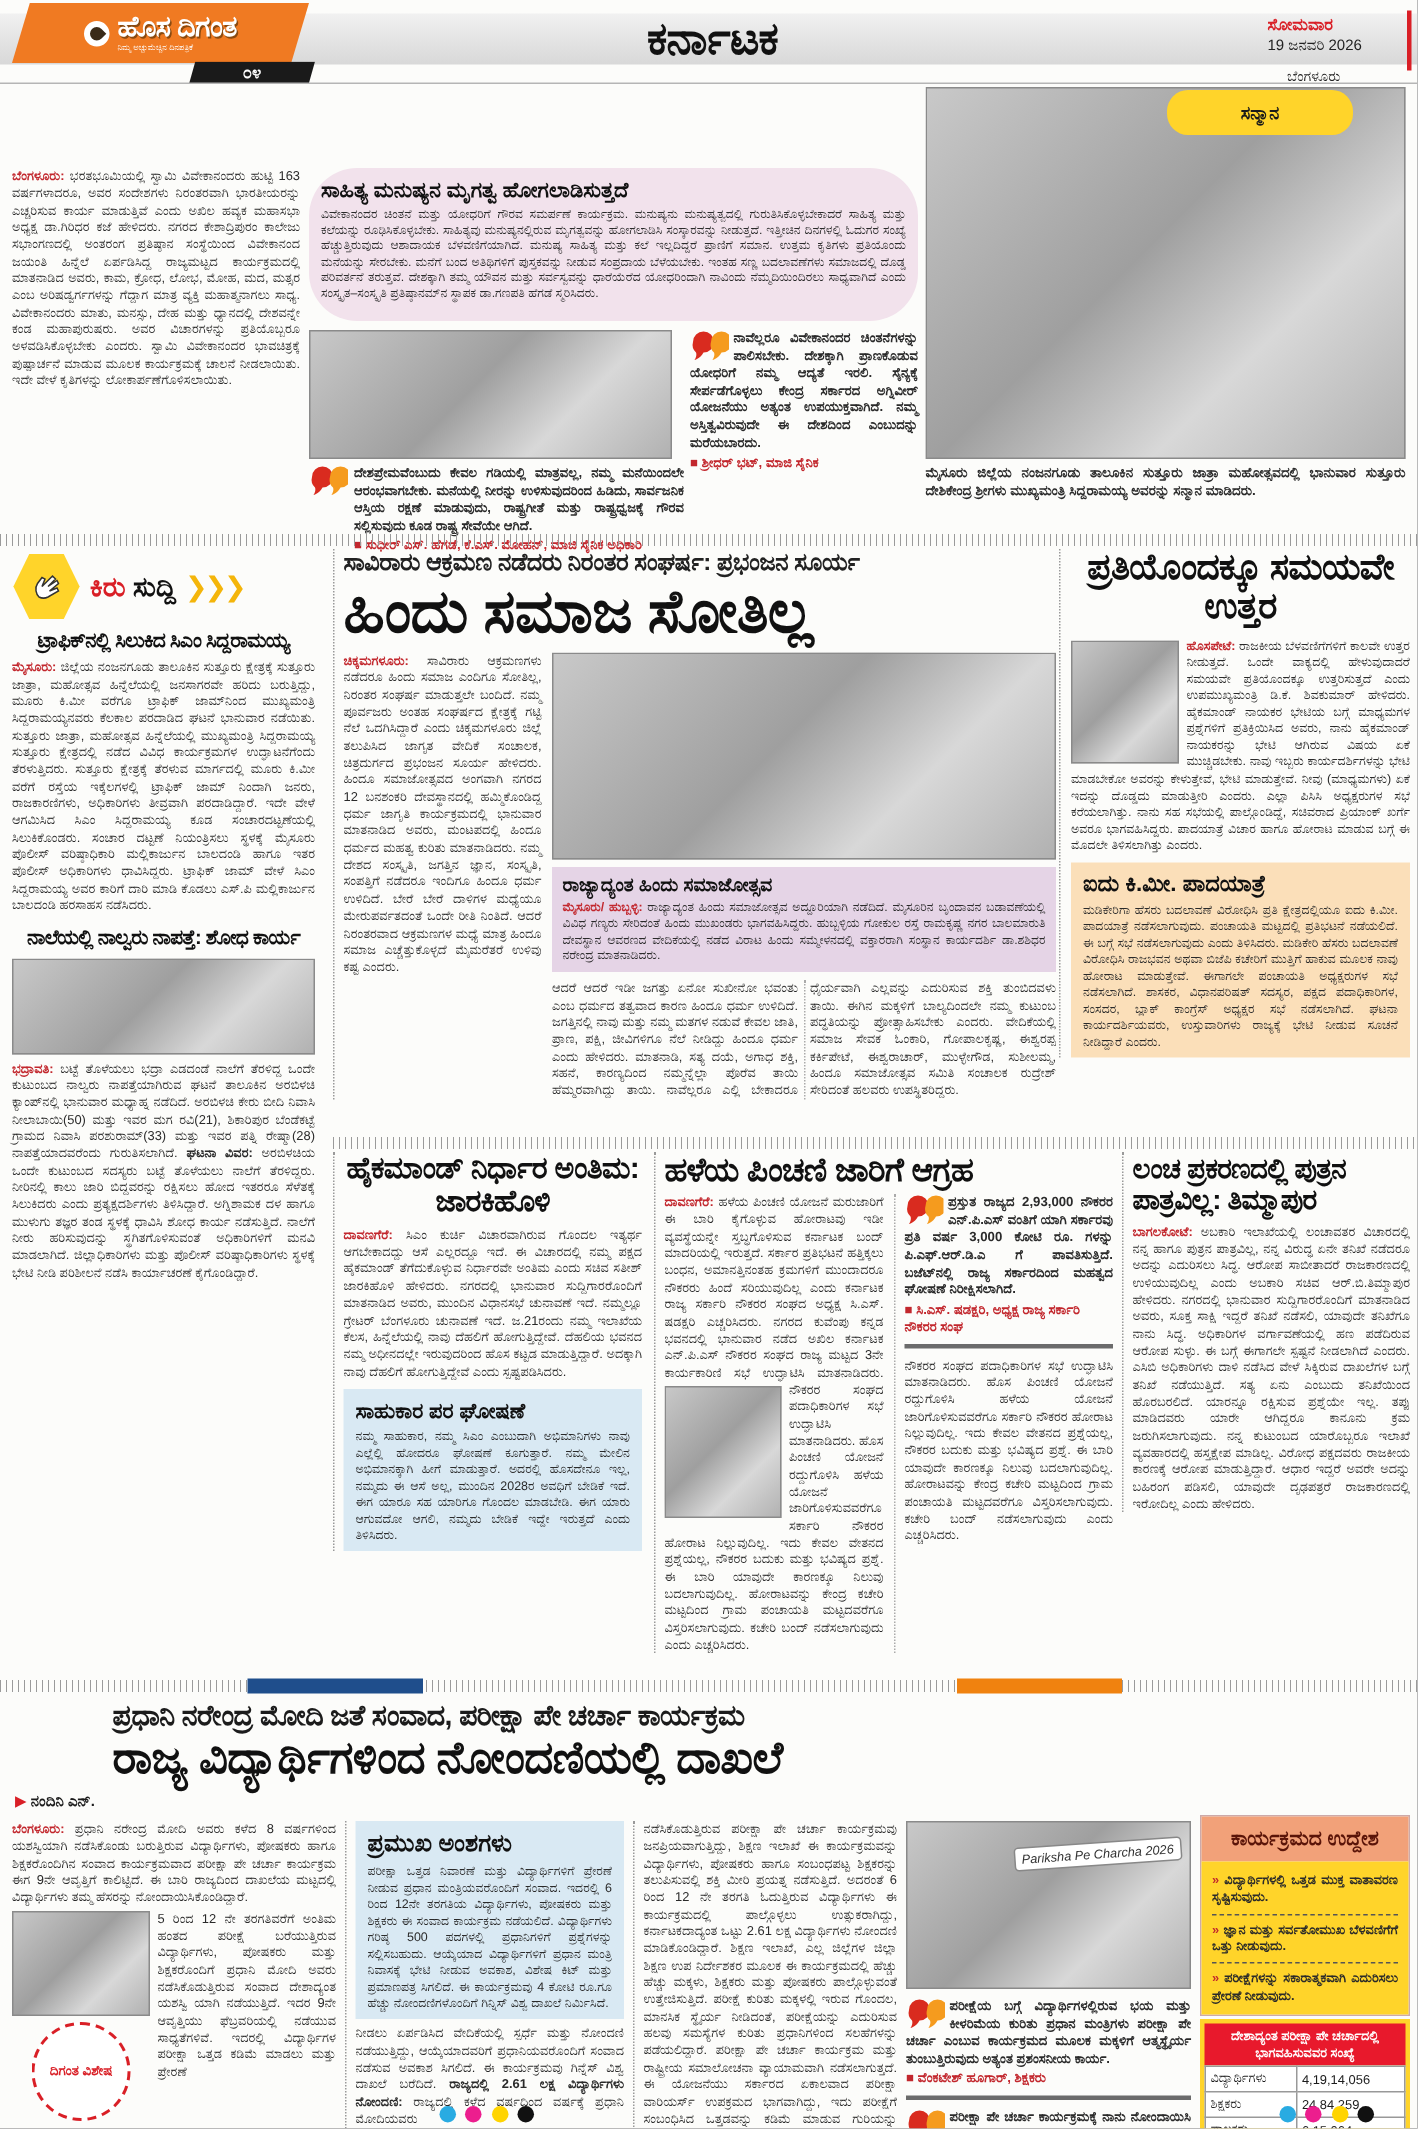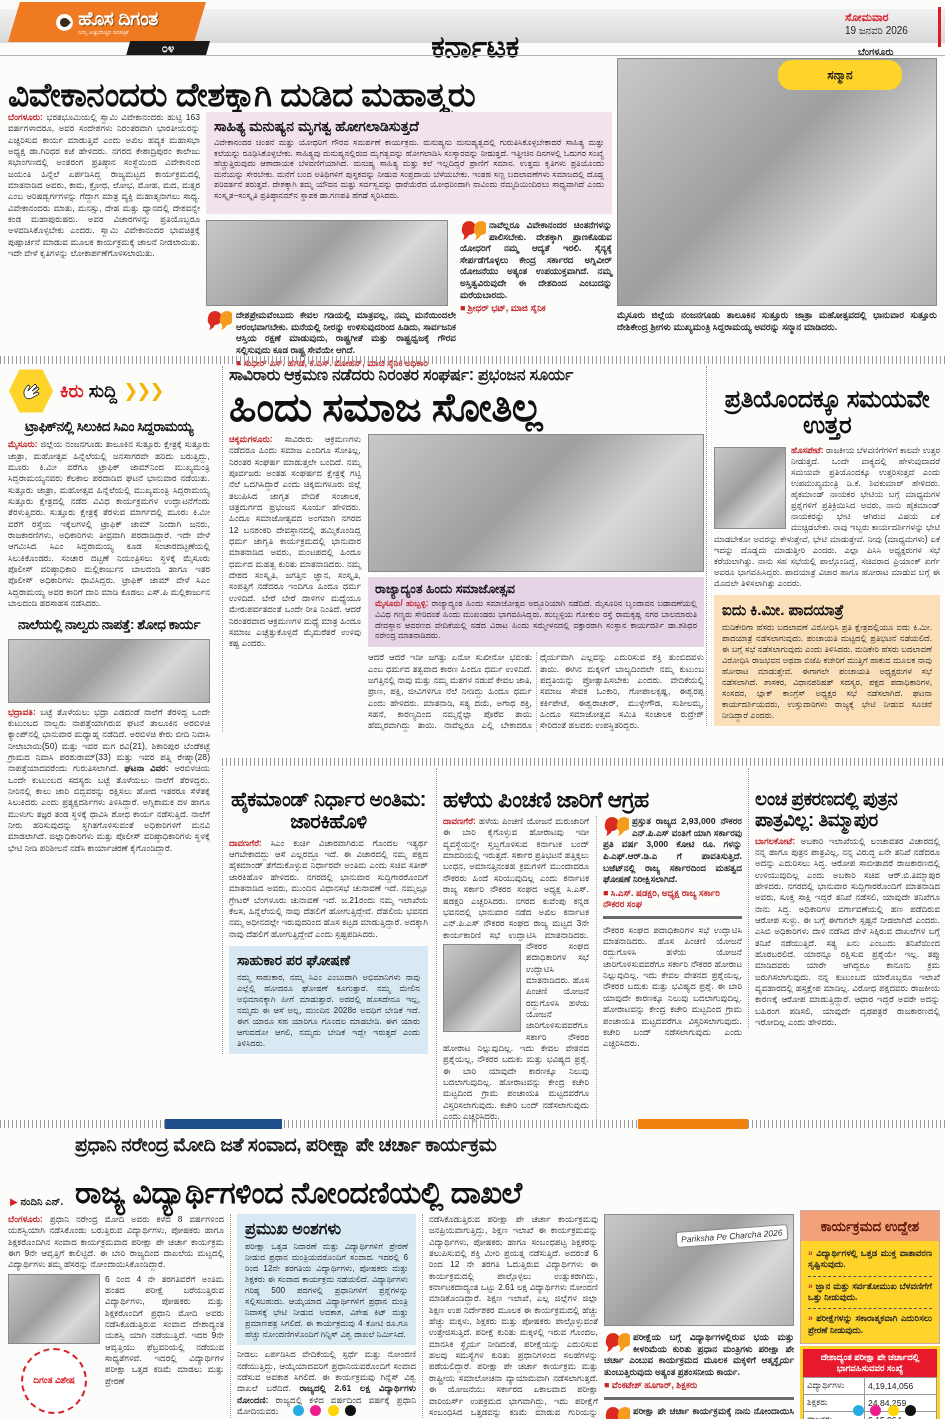--- a/index.html
+++ b/index.html
@@ -4,21 +4,21 @@
 <style>
   html,body{margin:0;padding:0;background:#888;}
   .page{position:relative;width:945px;height:1419px;margin:0 auto;background:#fcfcfa;
         font-family:"Liberation Sans","DejaVu Sans",sans-serif;color:#1c1c1c;overflow:hidden;}
   .abs{position:absolute;}
   .jtxt{font-size:8.6px;line-height:1.32;text-align:justify;color:#2a2a2a;}
   .dl{color:#c2272d;font-weight:bold;}
   .photo{background:linear-gradient(135deg,#c9c9c9 0%,#9f9f9f 45%,#d8d8d8 70%,#b0b0b0 100%);
          box-shadow:inset 0 0 0 1px #8a8a8a;}
   .tickrow{height:8px;background:repeating-linear-gradient(90deg,#9a9a9a 0 1px,transparent 1px 4px);}
-  .hKn{font-weight:800;letter-spacing:-.5px;color:#111;margin-top:20px;}
+  .hKn{font-weight:800;letter-spacing:-.5px;color:#111;}
   .qicon{width:26px;height:20px;flex:0 0 26px;}
   .attr{color:#c2272d;font-weight:bold;font-size:8.8px;}
   .boxtitle{font-weight:800;color:#111;}
   .dot{width:11px;height:11px;border-radius:50%;display:inline-block;margin:0 1px;}
 </style>
 </head>
 <body>
 
 <div class="page">
 
@@ -37,32 +37,31 @@
     <div class="abs" style="left:126px;top:41px;width:84px;height:15px;background:#1a1a1a;clip-path:polygon(5% 0,100% 0,95% 100%,0 100%);
                 color:#fff;font-weight:bold;font-size:11px;display:flex;align-items:center;justify-content:center;">
       <span>೦೪</span>
     </div>
     <div class="abs hKn" style="left:320px;top:10px;width:310px;text-align:center;font-size:30px;">ಕರ್ನಾಟಕ</div>
     <div class="abs" style="left:845px;top:11px;width:90px;line-height:1.25;">
       <div style="color:#d91f26;font-weight:bold;font-size:11px;">ಸೋಮವಾರ</div>
       <div style="font-size:10px;color:#222;">19 ಜನವರಿ 2026</div>
     </div>
     <div class="abs" style="left:938px;top:7px;width:3px;height:40px;background:#d91f26;"></div>
-    <div class="abs" style="left:858px;top:46px;font-size:9.5px;font-weight:bold;color:#222;">ಬೆಂಗಳೂರು</div>
+    <div class="abs" style="left:858px;top:46px;font-size:9.5px;font-weight:normal;color:#222;">ಬೆಂಗಳೂರು</div>
     <div class="abs" style="left:0;top:55px;width:945px;height:1px;background:#b5b5b5;"></div>
   </div>
 
-  <div class="abs hKn" style="left:8px;top:58px;width:604px;font-size:33px;line-height:1.05;">ವಿವೇಕಾನಂದರು ದೇಶಕ್ಕಾಗಿ ದುಡಿದ ಮಹಾತ್ಮರು</div>
 
   <div class="abs jtxt" style="left:8px;top:112px;width:192px;height:240px;">
     <span class="dl">ಬೆಂಗಳೂರು:</span>
     <span>ಭರತಭೂಮಿಯಲ್ಲಿ ಸ್ವಾಮಿ ವಿವೇಕಾನಂದರು ಹುಟ್ಟಿ 163 ವರ್ಷಗಳಾದರೂ, ಅವರ ಸಂದೇಶಗಳು ನಿರಂತರವಾಗಿ ಭಾರತೀಯರನ್ನು ಎಚ್ಚರಿಸುವ ಕಾರ್ಯ ಮಾಡುತ್ತಿವೆ ಎಂದು ಅಖಿಲ ಹವ್ಯಕ ಮಹಾಸಭಾ ಅಧ್ಯಕ್ಷ ಡಾ.ಗಿರಿಧರ ಕಜೆ ಹೇಳಿದರು. ನಗರದ ಕೇಶಾದ್ರಿಪುರಂ ಕಾಲೇಜು ಸಭಾಂಗಣದಲ್ಲಿ ಅಂತರಂಗ ಪ್ರತಿಷ್ಠಾನ ಸಂಸ್ಥೆಯಿಂದ ವಿವೇಕಾನಂದ ಜಯಂತಿ ಹಿನ್ನೆಲೆ ಏರ್ಪಡಿಸಿದ್ದ ರಾಜ್ಯಮಟ್ಟದ ಕಾರ್ಯಕ್ರಮದಲ್ಲಿ ಮಾತನಾಡಿದ ಅವರು, ಕಾಮ, ಕ್ರೋಧ, ಲೋಭ, ಮೋಹ, ಮದ, ಮತ್ಸರ ಎಂಬ ಅರಿಷಡ್ವರ್ಗಗಳನ್ನು ಗೆದ್ದಾಗ ಮಾತ್ರ ವ್ಯಕ್ತಿ ಮಹಾತ್ಮನಾಗಲು ಸಾಧ್ಯ. ವಿವೇಕಾನಂದರು ಮಾತು, ಮನಸ್ಸು, ದೇಹ ಮತ್ತು ಧ್ಯಾನದಲ್ಲಿ ದೇಶವನ್ನೇ ಕಂಡ ಮಹಾಪುರುಷರು. ಅವರ ವಿಚಾರಗಳನ್ನು ಪ್ರತಿಯೊಬ್ಬರೂ ಅಳವಡಿಸಿಕೊಳ್ಳಬೇಕು ಎಂದರು. ಸ್ವಾಮಿ ವಿವೇಕಾನಂದರ ಭಾವಚಿತ್ರಕ್ಕೆ ಪುಷ್ಪಾರ್ಚನೆ ಮಾಡುವ ಮೂಲಕ ಕಾರ್ಯಕ್ರಮಕ್ಕೆ ಚಾಲನೆ ನೀಡಲಾಯಿತು. ಇದೇ ವೇಳೆ ಕೃತಿಗಳನ್ನು ಲೋಕಾರ್ಪಣೆಗೊಳಿಸಲಾಯಿತು.</span>
   </div>
 
-  <div class="abs" style="left:206px;top:112px;width:406px;height:102px;background:#f2e2ec;padding:6px 8px;box-sizing:border-box;">
+  <div class="abs" style="left:206px;top:112px;width:406px;height:102px;background:#f2e2ec;padding:6px 8px;box-sizing:border-box;border-radius:32px;">
     <div class="boxtitle" style="font-size:14px;margin-bottom:3px;">ಸಾಹಿತ್ಯ ಮನುಷ್ಯನ ಮೃಗತ್ವ ಹೋಗಲಾಡಿಸುತ್ತದೆ</div>
     <div class="jtxt" style="font-size:8.2px;line-height:1.28;">ವಿವೇಕಾನಂದರ ಚಿಂತನೆ ಮತ್ತು ಯೋಧರಿಗೆ ಗೌರವ ಸಮರ್ಪಣೆ ಕಾರ್ಯಕ್ರಮ. ಮನುಷ್ಯನು ಮನುಷ್ಯತ್ವದಲ್ಲಿ ಗುರುತಿಸಿಕೊಳ್ಳಬೇಕಾದರೆ ಸಾಹಿತ್ಯ ಮತ್ತು ಕಲೆಯನ್ನು ರೂಢಿಸಿಕೊಳ್ಳಬೇಕು. ಸಾಹಿತ್ಯವು ಮನುಷ್ಯನಲ್ಲಿರುವ ಮೃಗತ್ವವನ್ನು ಹೋಗಲಾಡಿಸಿ ಸಂಸ್ಕಾರವನ್ನು ನೀಡುತ್ತದೆ. ಇತ್ತೀಚಿನ ದಿನಗಳಲ್ಲಿ ಓದುಗರ ಸಂಖ್ಯೆ ಹೆಚ್ಚುತ್ತಿರುವುದು ಆಶಾದಾಯಕ ಬೆಳವಣಿಗೆಯಾಗಿದೆ. ಮನುಷ್ಯ ಸಾಹಿತ್ಯ ಮತ್ತು ಕಲೆ ಇಲ್ಲದಿದ್ದರೆ ಪ್ರಾಣಿಗೆ ಸಮಾನ. ಉತ್ತಮ ಕೃತಿಗಳು ಪ್ರತಿಯೊಂದು ಮನೆಯನ್ನು ಸೇರಬೇಕು. ಮನೆಗೆ ಬಂದ ಅತಿಥಿಗಳಿಗೆ ಪುಸ್ತಕವನ್ನು ನೀಡುವ ಸಂಪ್ರದಾಯ ಬೆಳೆಯಬೇಕು. ಇಂತಹ ಸಣ್ಣ ಬದಲಾವಣೆಗಳು ಸಮಾಜದಲ್ಲಿ ದೊಡ್ಡ ಪರಿವರ್ತನೆ ತರುತ್ತವೆ. ದೇಶಕ್ಕಾಗಿ ತಮ್ಮ ಯೌವನ ಮತ್ತು ಸರ್ವಸ್ವವನ್ನು ಧಾರೆಯೆರೆದ ಯೋಧರಿಂದಾಗಿ ನಾವಿಂದು ನೆಮ್ಮದಿಯಿಂದಿರಲು ಸಾಧ್ಯವಾಗಿದೆ ಎಂದು ಸಂಸ್ಕೃತ–ಸಂಸ್ಕೃತಿ ಪ್ರತಿಷ್ಠಾನಮ್‌ನ ಸ್ಥಾಪಕ ಡಾ.ಗಣಪತಿ ಹೆಗಡೆ ಸ್ಮರಿಸಿದರು.</div>
   </div>
 
   <div class="abs photo" style="left:206px;top:220px;width:242px;height:86px;"></div>
 
   <div class="abs" style="left:206px;top:310px;width:250px;display:flex;gap:4px;">
     <svg class="qicon" viewBox="0 0 26 20">
       <path d="M2 8a7 7 0 1 1 7 7c-2 4-6 5-6 5 2-3 1-5 1-5A7 7 0 0 1 2 8z" fill="#d92b1f"></path>
       <path d="M14 8a7 7 0 1 1 7 7c-2 4-6 5-6 5 2-3 1-5 1-5a7 7 0 0 1-2-7z" fill="#f59b1e"></path>
@@ -209,21 +208,21 @@
       <span class="dl">ಬೆಂಗಳೂರು:</span> <span>ಪ್ರಧಾನಿ ನರೇಂದ್ರ ಮೋದಿ ಅವರು ಕಳೆದ 8 ವರ್ಷಗಳಿಂದ ಯಶಸ್ವಿಯಾಗಿ ನಡೆಸಿಕೊಂಡು ಬರುತ್ತಿರುವ ವಿದ್ಯಾರ್ಥಿಗಳು, ಪೋಷಕರು ಹಾಗೂ ಶಿಕ್ಷಕರೊಂದಿಗಿನ ಸಂವಾದ ಕಾರ್ಯಕ್ರಮವಾದ ಪರೀಕ್ಷಾ ಪೇ ಚರ್ಚಾ ಕಾರ್ಯಕ್ರಮ ಈಗ 9ನೇ ಆವೃತ್ತಿಗೆ ಕಾಲಿಟ್ಟಿದೆ. ಈ ಬಾರಿ ರಾಜ್ಯದಿಂದ ದಾಖಲೆಯ ಮಟ್ಟದಲ್ಲಿ ವಿದ್ಯಾರ್ಥಿಗಳು ತಮ್ಮ ಹೆಸರನ್ನು ನೋಂದಾಯಿಸಿಕೊಂಡಿದ್ದಾರೆ.</span>
     </div>
     <div style="display:flex;gap:5px;margin-top:3px;align-items:flex-start;">
       <div>
         <div class="photo" style="width:92px;height:70px;"></div>
         <div style="width:62px;height:62px;border:2px dashed #d91f26;border-radius:50%;margin:4px auto 0;
                     display:flex;align-items:center;justify-content:center;background:#fff;">
           <b style="color:#d91f26;font-size:9px;text-align:center;line-height:1.1;">ದಿಗಂತ ವಿಶೇಷ</b>
         </div>
       </div>
-      <div class="jtxt" style="flex:1;">6 ರಿಂದ 4 ನೇ ತರಗತಿವರೆಗೆ ಅಂತಿಮ ಹಂತದ ಪರೀಕ್ಷೆ ಬರೆಯುತ್ತಿರುವ ವಿದ್ಯಾರ್ಥಿಗಳು, ಪೋಷಕರು ಮತ್ತು ಶಿಕ್ಷಕರೊಂದಿಗೆ ಪ್ರಧಾನಿ ಮೋದಿ ಅವರು ನಡೆಸಿಕೊಡುತ್ತಿರುವ ಸಂವಾದ ದೇಶಾದ್ಯಂತ ಯಶಸ್ವಿ ಯಾಗಿ ನಡೆಯುತ್ತಿದೆ. ಇದರ 9ನೇ ಆವೃತ್ತಿಯು ಫೆಬ್ರವರಿಯಲ್ಲಿ ನಡೆಯುವ ಸಾಧ್ಯತೆಗಳಿವೆ. ಇದರಲ್ಲಿ ವಿದ್ಯಾರ್ಥಿಗಳ ಪರೀಕ್ಷಾ ಒತ್ತಡ ಕಡಿಮೆ ಮಾಡಲು ಮತ್ತು ಪ್ರೇರಣೆ</div>
+      <div class="jtxt" style="flex:1;">5 ರಿಂದ 12 ನೇ ತರಗತಿವರೆಗೆ ಅಂತಿಮ ಹಂತದ ಪರೀಕ್ಷೆ ಬರೆಯುತ್ತಿರುವ ವಿದ್ಯಾರ್ಥಿಗಳು, ಪೋಷಕರು ಮತ್ತು ಶಿಕ್ಷಕರೊಂದಿಗೆ ಪ್ರಧಾನಿ ಮೋದಿ ಅವರು ನಡೆಸಿಕೊಡುತ್ತಿರುವ ಸಂವಾದ ದೇಶಾದ್ಯಂತ ಯಶಸ್ವಿ ಯಾಗಿ ನಡೆಯುತ್ತಿದೆ. ಇದರ 9ನೇ ಆವೃತ್ತಿಯು ಫೆಬ್ರವರಿಯಲ್ಲಿ ನಡೆಯುವ ಸಾಧ್ಯತೆಗಳಿವೆ. ಇದರಲ್ಲಿ ವಿದ್ಯಾರ್ಥಿಗಳ ಪರೀಕ್ಷಾ ಒತ್ತಡ ಕಡಿಮೆ ಮಾಡಲು ಮತ್ತು ಪ್ರೇರಣೆ</div>
     </div>
   </div>
 
   <div class="abs" style="left:230px;top:1214px;width:186px;border-left:1px dotted #999;padding-left:6px;box-sizing:border-box;">
     <div style="background:#d9e9f3;padding:6px 8px;">
       <div class="boxtitle" style="font-size:16px;margin-bottom:3px;">ಪ್ರಮುಖ ಅಂಶಗಳು</div>
       <div class="jtxt" style="font-size:8.3px;">ಪರೀಕ್ಷಾ ಒತ್ತಡ ನಿವಾರಣೆ ಮತ್ತು ವಿದ್ಯಾರ್ಥಿಗಳಿಗೆ ಪ್ರೇರಣೆ ನೀಡುವ ಪ್ರಧಾನ ಮಂತ್ರಿಯವರೊಂದಿಗೆ ಸಂವಾದ. ಇದರಲ್ಲಿ 6 ರಿಂದ 12ನೇ ತರಗತಿಯ ವಿದ್ಯಾರ್ಥಿಗಳು, ಪೋಷಕರು ಮತ್ತು ಶಿಕ್ಷಕರು ಈ ಸಂವಾದ ಕಾರ್ಯಕ್ರಮ ನಡೆಯಲಿದೆ. ವಿದ್ಯಾರ್ಥಿಗಳು ಗರಿಷ್ಠ 500 ಪದಗಳಲ್ಲಿ ಪ್ರಧಾನಿಗಳಿಗೆ ಪ್ರಶ್ನೆಗಳನ್ನು ಸಲ್ಲಿಸಬಹುದು. ಆಯ್ಕೆಯಾದ ವಿದ್ಯಾರ್ಥಿಗಳಿಗೆ ಪ್ರಧಾನ ಮಂತ್ರಿ ನಿವಾಸಕ್ಕೆ ಭೇಟಿ ನೀಡುವ ಅವಕಾಶ, ವಿಶೇಷ ಕಿಟ್ ಮತ್ತು ಪ್ರಮಾಣಪತ್ರ ಸಿಗಲಿದೆ. ಈ ಕಾರ್ಯಕ್ರಮವು 4 ಕೋಟಿ ರೂ.ಗೂ ಹೆಚ್ಚು ನೋಂದಣಿಗಳೊಂದಿಗೆ ಗಿನ್ನಿಸ್ ವಿಶ್ವ ದಾಖಲೆ ನಿರ್ಮಿಸಿದೆ.</div>
     </div>
     <div class="jtxt" style="margin-top:4px;">
       <span>ನೀಡಲು ಏರ್ಪಡಿಸಿದ ವೇದಿಕೆಯಲ್ಲಿ ಸ್ಪರ್ಧೆ ಮತ್ತು ನೋಂದಣಿ ನಡೆಯುತ್ತಿದ್ದು, ಆಯ್ಕೆಯಾದವರಿಗೆ ಪ್ರಧಾನಿಯವರೊಂದಿಗೆ ಸಂವಾದ ನಡೆಸುವ ಅವಕಾಶ ಸಿಗಲಿದೆ. ಈ ಕಾರ್ಯಕ್ರಮವು ಗಿನ್ನೆಸ್ ವಿಶ್ವ ದಾಖಲೆ ಬರೆದಿದೆ.</span>

